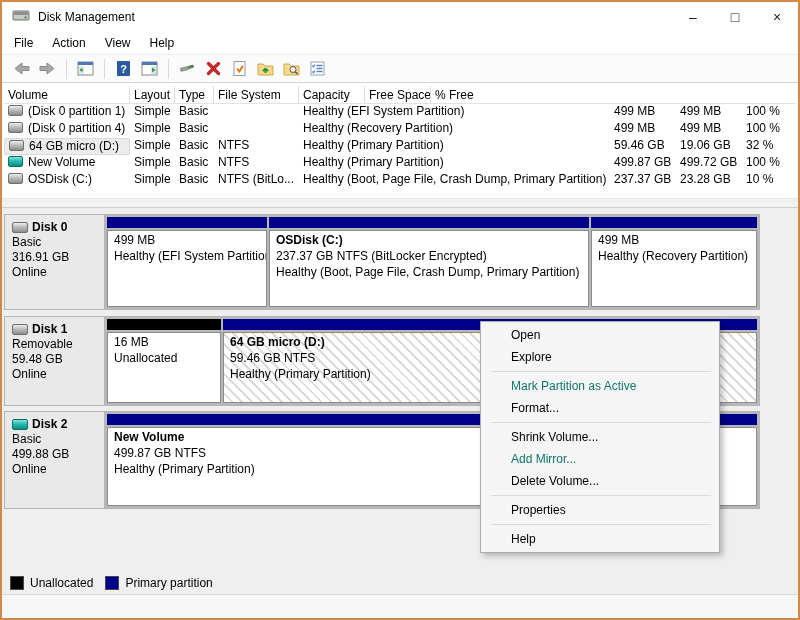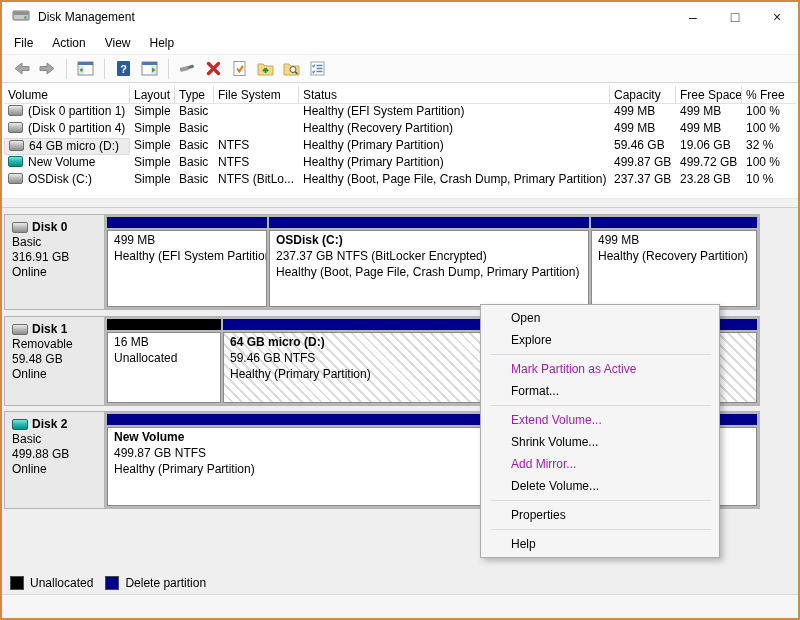--- a/index.html
+++ b/index.html
@@ -59,24 +59,24 @@
   .part-body.hatched{background:repeating-linear-gradient(45deg,#ffffff 0 5px,#DBDBDB 5px 7px);}
   .pname{font-weight:bold;}
 
   
   .legendbar{position:absolute;left:0;right:0;top:364px;height:22px;display:flex;align-items:center;padding-left:8px;}
   .legend-item{display:flex;align-items:center;margin-right:12px;}
   .swatch{width:12px;height:12px;border:1px solid #4A4A4A;margin-right:6px;flex:none;}
   .statusbar{position:absolute;left:0;right:0;top:386px;bottom:0;background:#F6F6F6;border-top:1px solid #DADADA;}
 
   
-  .ctx-menu{position:absolute;left:478px;top:302px;width:240px;background:#F5F5F5;border:1px solid #ABABAB;
+  .ctx-menu{position:absolute;left:478px;top:319px;width:240px;background:#F5F5F5;border:1px solid #ABABAB;
             box-shadow:3px 3px 6px rgba(0,0,0,.25);padding:2px 0;box-sizing:border-box;z-index:10;}
   .ctx-item{height:22px;line-height:22px;padding-left:30px;white-space:nowrap;overflow:hidden;}
-  .ctx-item.disabled{color:#a21caf;}
+  .ctx-item.disabled{color:#0f766e;}
   .ctx-item.highlighted{background:#8CC4F2;}
   .ctx-sep{height:1px;background:#DADADA;margin:3px 8px 3px 10px;}
 </style>
 </head>
 <body>
 
 <div class="stage">
 <div class="win">
 
   <div class="titlebar">
@@ -176,21 +176,20 @@
           </svg>
     </div>
   </div>
 
   <div class="listview">
     <div class="lv-header">
       <div class="lv-hcell" style="width:126px">Volume</div>
       <div class="lv-hcell" style="width:45px">Layout</div>
       <div class="lv-hcell" style="width:39px">Type</div>
       <div class="lv-hcell" style="width:85px">File System</div>
-      <div class="lv-hcell" style="width:311px">Status</div>
       <div class="lv-hcell" style="width:66px">Capacity</div>
       <div class="lv-hcell" style="width:66px">Free Space</div>
       <div class="lv-hcell" style="flex:1;border-right:none">% Free</div>
     </div>
 
     <div class="lv-row">
       <div class="lv-cell" style="width:126px"><span class="vol-icon"></span><span>(Disk 0 partition 1)</span></div>
       <div class="lv-cell" style="width:45px">Simple</div>
       <div class="lv-cell" style="width:39px">Basic</div>
       <div class="lv-cell" style="width:85px"></div>
@@ -339,35 +338,34 @@
       </div>
     </div>
 
     <div class="legendbar">
       <span class="legend-item">
         <span class="swatch" style="background:#000000"></span>
         <span>Unallocated</span>
       </span>
       <span class="legend-item">
         <span class="swatch" style="background:#00008B"></span>
-        <span>Delete partition</span>
+        <span>Primary partition</span>
       </span>
     </div>
 
     <div class="statusbar"></div>
   </div>
 
   <div class="ctx-menu">
     <div class="ctx-item">Open</div>
     <div class="ctx-item">Explore</div>
     <div class="ctx-sep"></div>
     <div class="ctx-item disabled">Mark Partition as Active</div>
     <div class="ctx-item">Format...</div>
     <div class="ctx-sep"></div>
-    <div class="ctx-item disabled">Extend Volume...</div>
     <div class="ctx-item">Shrink Volume...</div>
     <div class="ctx-item disabled">Add Mirror...</div>
     <div class="ctx-item">Delete Volume...</div>
     <div class="ctx-sep"></div>
     <div class="ctx-item">Properties</div>
     <div class="ctx-sep"></div>
     <div class="ctx-item">Help</div>
   </div>
 
 </div>

